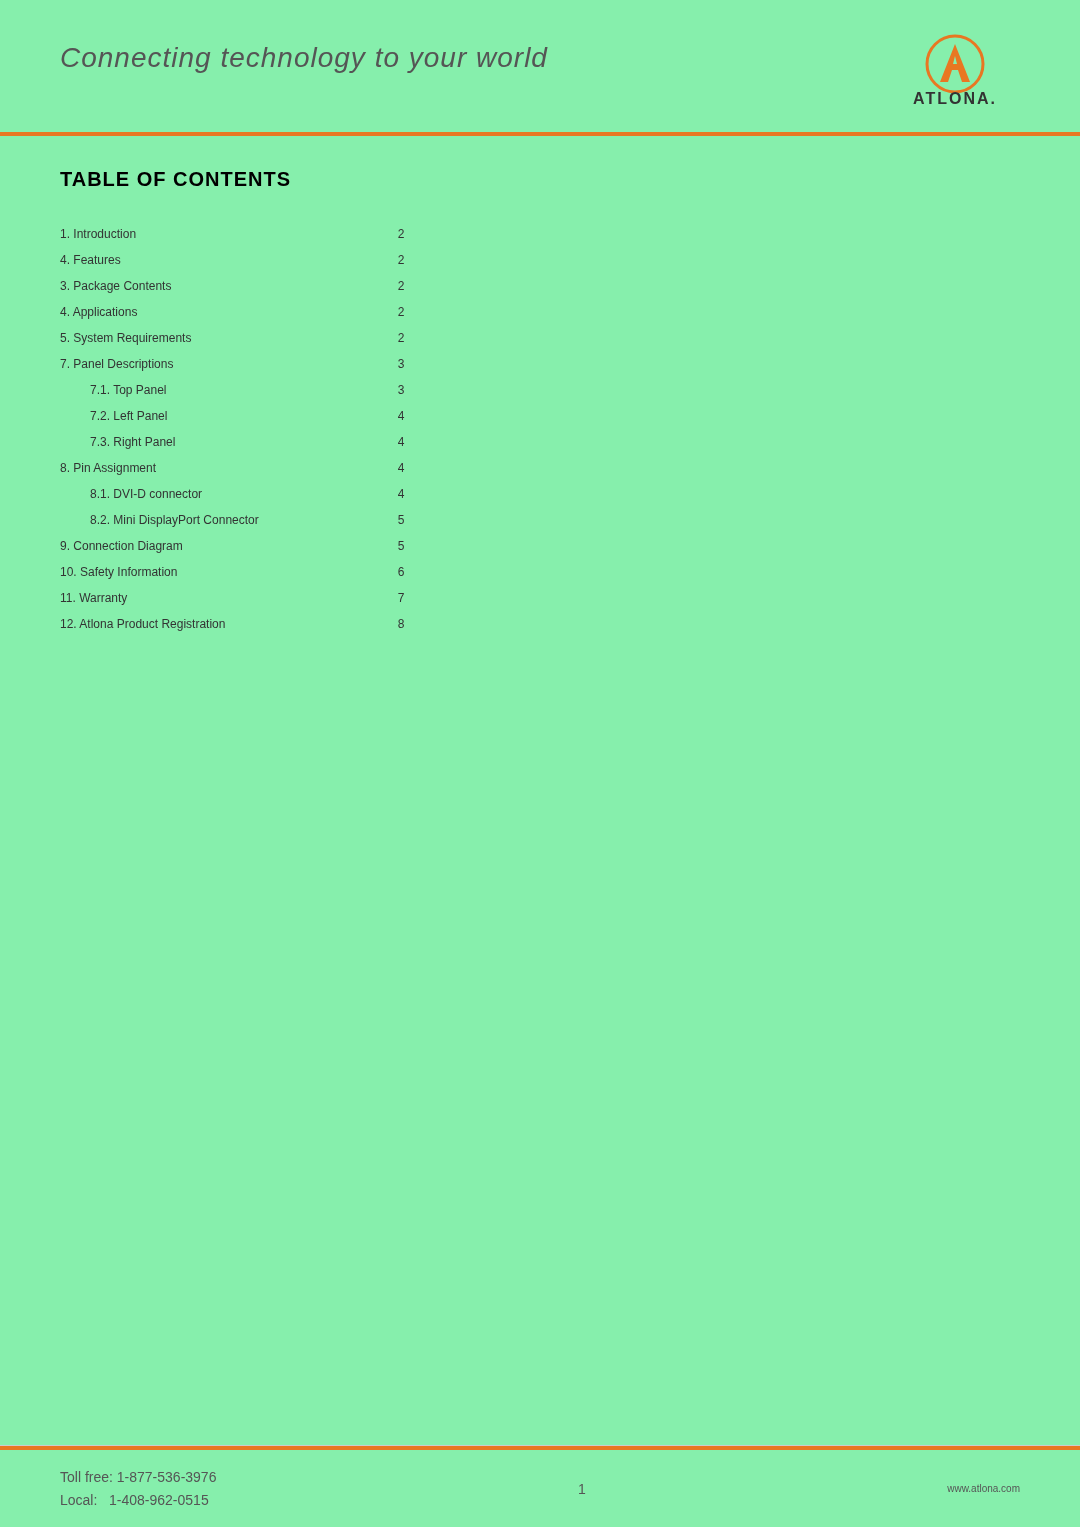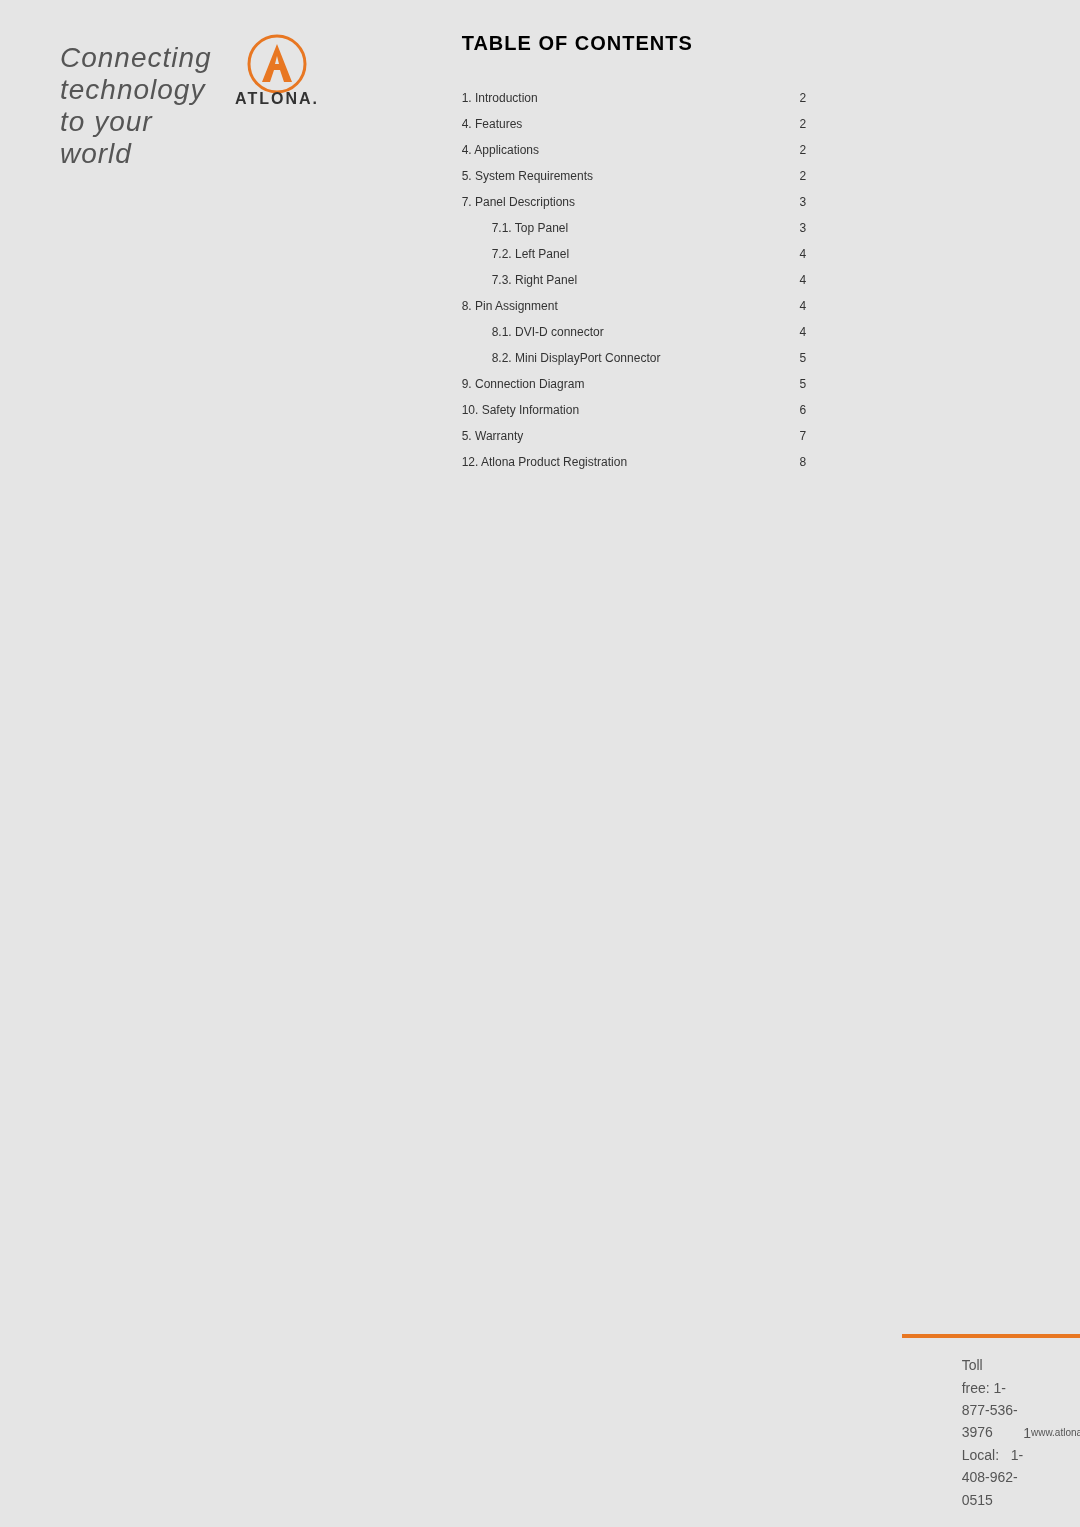--- a/index.html
+++ b/index.html
@@ -12,22 +12,23 @@
       width: 1080px;
       min-height: 1527px;
       background: #ffffff;
       font-family: Arial, Helvetica, sans-serif;
       position: relative;
     }
 
     .page-wrapper {
       width: 1080px;
       min-height: 1527px;
-      background: #e5e5e5;
-      display: flex;
+      background: #86efac;
+      display: flex;
+      flex-direction: column;
     }
 
     
     .header {
       display: flex;
       justify-content: space-between;
       align-items: flex-start;
       padding: 32px 60px 0 60px;
     }
 
@@ -99,21 +100,21 @@
       width: 40px;
       text-align: left;
       color: #333333;
     }
 
     
     .footer {
       border-top: 4px solid #e87722;
       padding: 16px 60px;
       display: flex;
-      justify-content: flex-end;
+      justify-content: space-between;
       align-items: center;
       margin-top: auto;
     }
 
     .footer-left {
       font-size: 14px;
       color: #555555;
       line-height: 1.6;
     }
 
@@ -164,20 +165,24 @@
       <tbody id="toc-tbody">
       <tr>
             <td class="toc-item">1. Introduction</td>
             <td class="toc-page">2</td>
           </tr>
           <tr>
             <td class="toc-item">4. Features</td>
             <td class="toc-page">2</td>
           </tr>
           <tr>
+            <td class="toc-item">3. Package Contents</td>
+            <td class="toc-page">2</td>
+          </tr>
+          <tr>
             <td class="toc-item">4. Applications</td>
             <td class="toc-page">2</td>
           </tr>
           <tr>
             <td class="toc-item">5. System Requirements</td>
             <td class="toc-page">2</td>
           </tr>
           <tr>
             <td class="toc-item">7. Panel Descriptions</td>
             <td class="toc-page">3</td>
@@ -208,21 +213,21 @@
           </tr>
           <tr>
             <td class="toc-item">9. Connection Diagram</td>
             <td class="toc-page">5</td>
           </tr>
           <tr>
             <td class="toc-item">10. Safety Information</td>
             <td class="toc-page">6</td>
           </tr>
           <tr>
-            <td class="toc-item">5. Warranty</td>
+            <td class="toc-item">11. Warranty</td>
             <td class="toc-page">7</td>
           </tr>
           <tr>
             <td class="toc-item">12. Atlona Product Registration</td>
             <td class="toc-page">8</td>
           </tr>
         </tbody>
     </table>
 
   </div>

